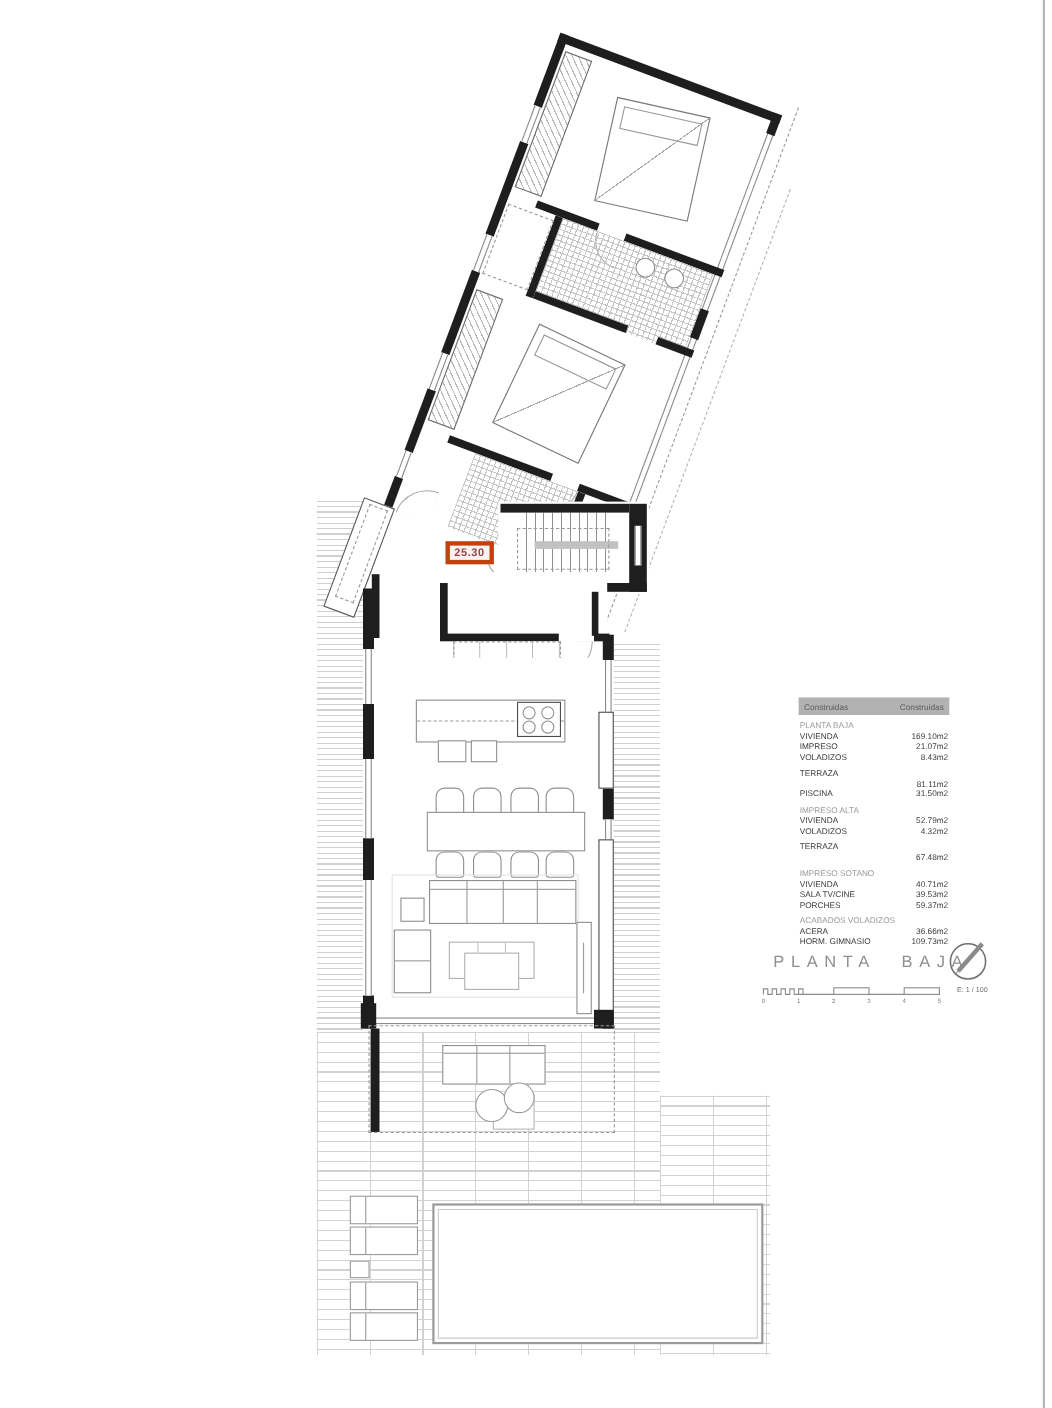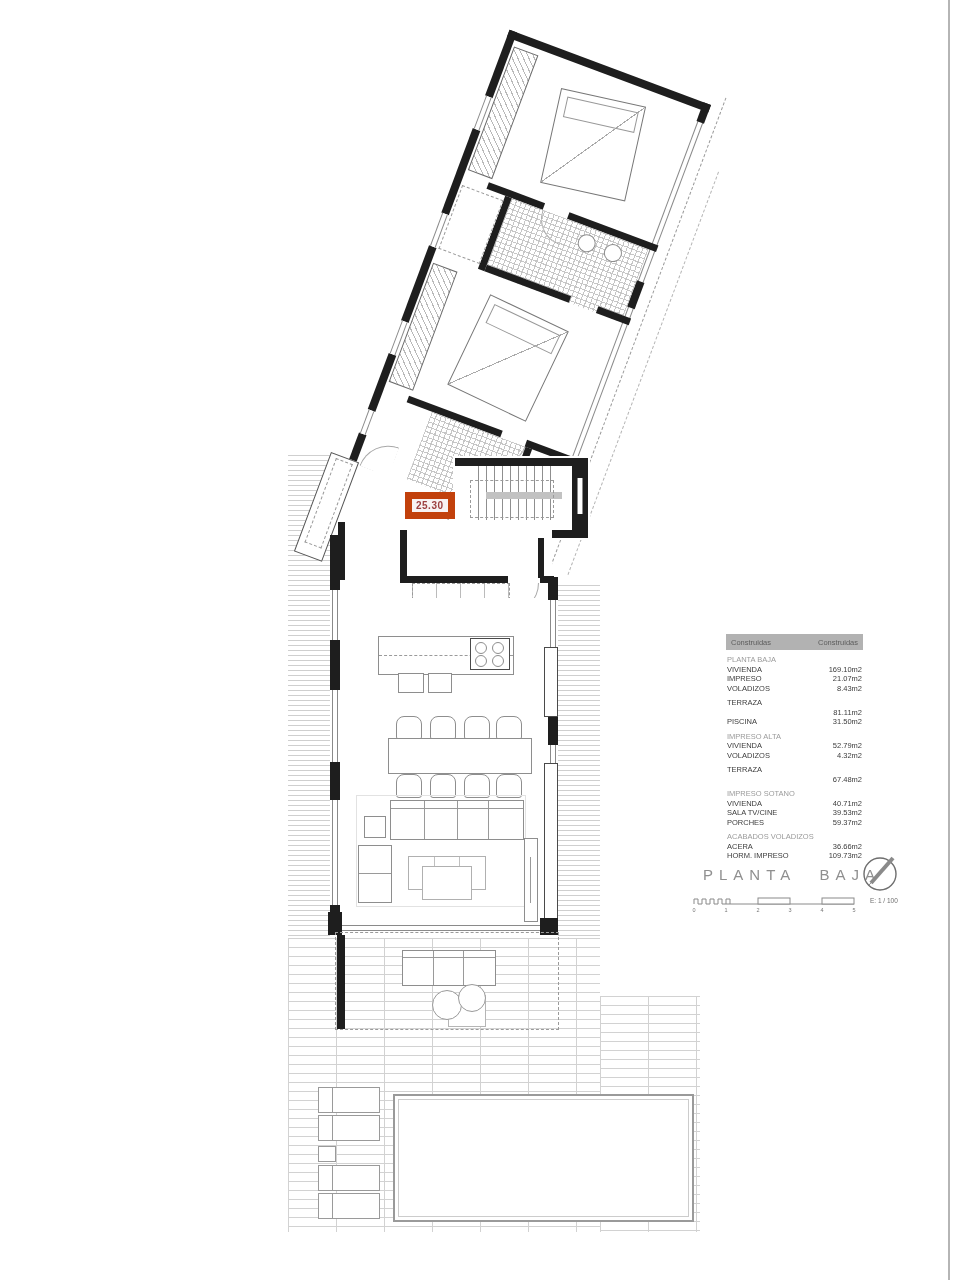--- a/index.html
+++ b/index.html
@@ -29,21 +29,21 @@
   .arc-br{position:absolute;border-right:1px solid #a8a8a8;border-bottom:1px solid #a8a8a8;border-radius:0 0 100% 0;}
   .arc-tl{position:absolute;border-left:1px solid #a8a8a8;border-top:1px solid #a8a8a8;border-radius:100% 0 0 0;}
   .bed{position:absolute;border:1px solid #777;background:
       linear-gradient(to bottom right,transparent 49.5%,#aaa 49.5%,#aaa 50.3%,transparent 50.3%),#fff;}
   .bed .pillow{position:absolute;left:8%;top:6%;width:84%;height:20%;border:1px solid #999;}
   .lounger{position:absolute;left:318px;width:60px;height:24px;border:1px solid #9a9a9a;background:#fff;}
   .lounger i{position:absolute;left:13px;top:0;bottom:0;width:1px;background:#9a9a9a;}
   
   .treads{position:absolute;background:repeating-linear-gradient(to right,#8f8f8f 0,#8f8f8f 1px,transparent 1px,transparent 8px),#fff;}
   
-  .dim{position:absolute;color:#9c4040;border:7px solid #c2410c;background:#f8f3f3;
+  .dim{position:absolute;color:#9c4040;border:4px solid #c2410c;background:#f8f3f3;
        font:bold 10px "Liberation Sans",sans-serif;padding:1px 4px;letter-spacing:.5px;}
   
   #legend{position:absolute;left:726px;top:634px;width:137px;font-family:"Liberation Sans",sans-serif;}
   #legend .hd{display:flex;justify-content:space-between;background:#b2b2b2;color:#5d5d5d;
       font-size:7.5px;padding:4px 5px 3px 5px;}
   .lrow{display:flex;justify-content:space-between;font-size:7.5px;line-height:9.5px;color:#3c3c3c;padding:0 1px;}
   .lrow.sec{color:#9b9b9b;margin-top:5px;}
   .lrow.mt{margin-top:5px;flex-direction:column;}
   .lrow .lv{text-align:right;}
   
@@ -289,21 +289,21 @@
         <span class="lv">59.37m2</span>
       </div>
     <div class="lrow sec">
         <span>ACABADOS VOLADIZOS</span>
       </div>
     <div class="lrow">
         <span class="ll">ACERA</span>
         <span class="lv">36.66m2</span>
       </div>
     <div class="lrow">
-        <span class="ll">HORM. IMPRESO</span>
+        <span class="ll">HORM. GIMNASIO</span>
         <span class="lv">109.73m2</span>
       </div>
   </div>
 
   <div id="title">PLANTA BAJA</div>
 
   <svg class="p" style="left:856px;top:850px;" width="48" height="48" viewBox="0 0 48 48">
     <circle cx="24" cy="24" r="16" fill="none" stroke="#6e6e6e" stroke-width="1.4"></circle>
     <line x1="15" y1="33" x2="37" y2="8" stroke="#8a8a8a" stroke-width="4"></line>
     <line x1="13" y1="35" x2="24" y2="23" stroke="#8a8a8a" stroke-width="1"></line>

